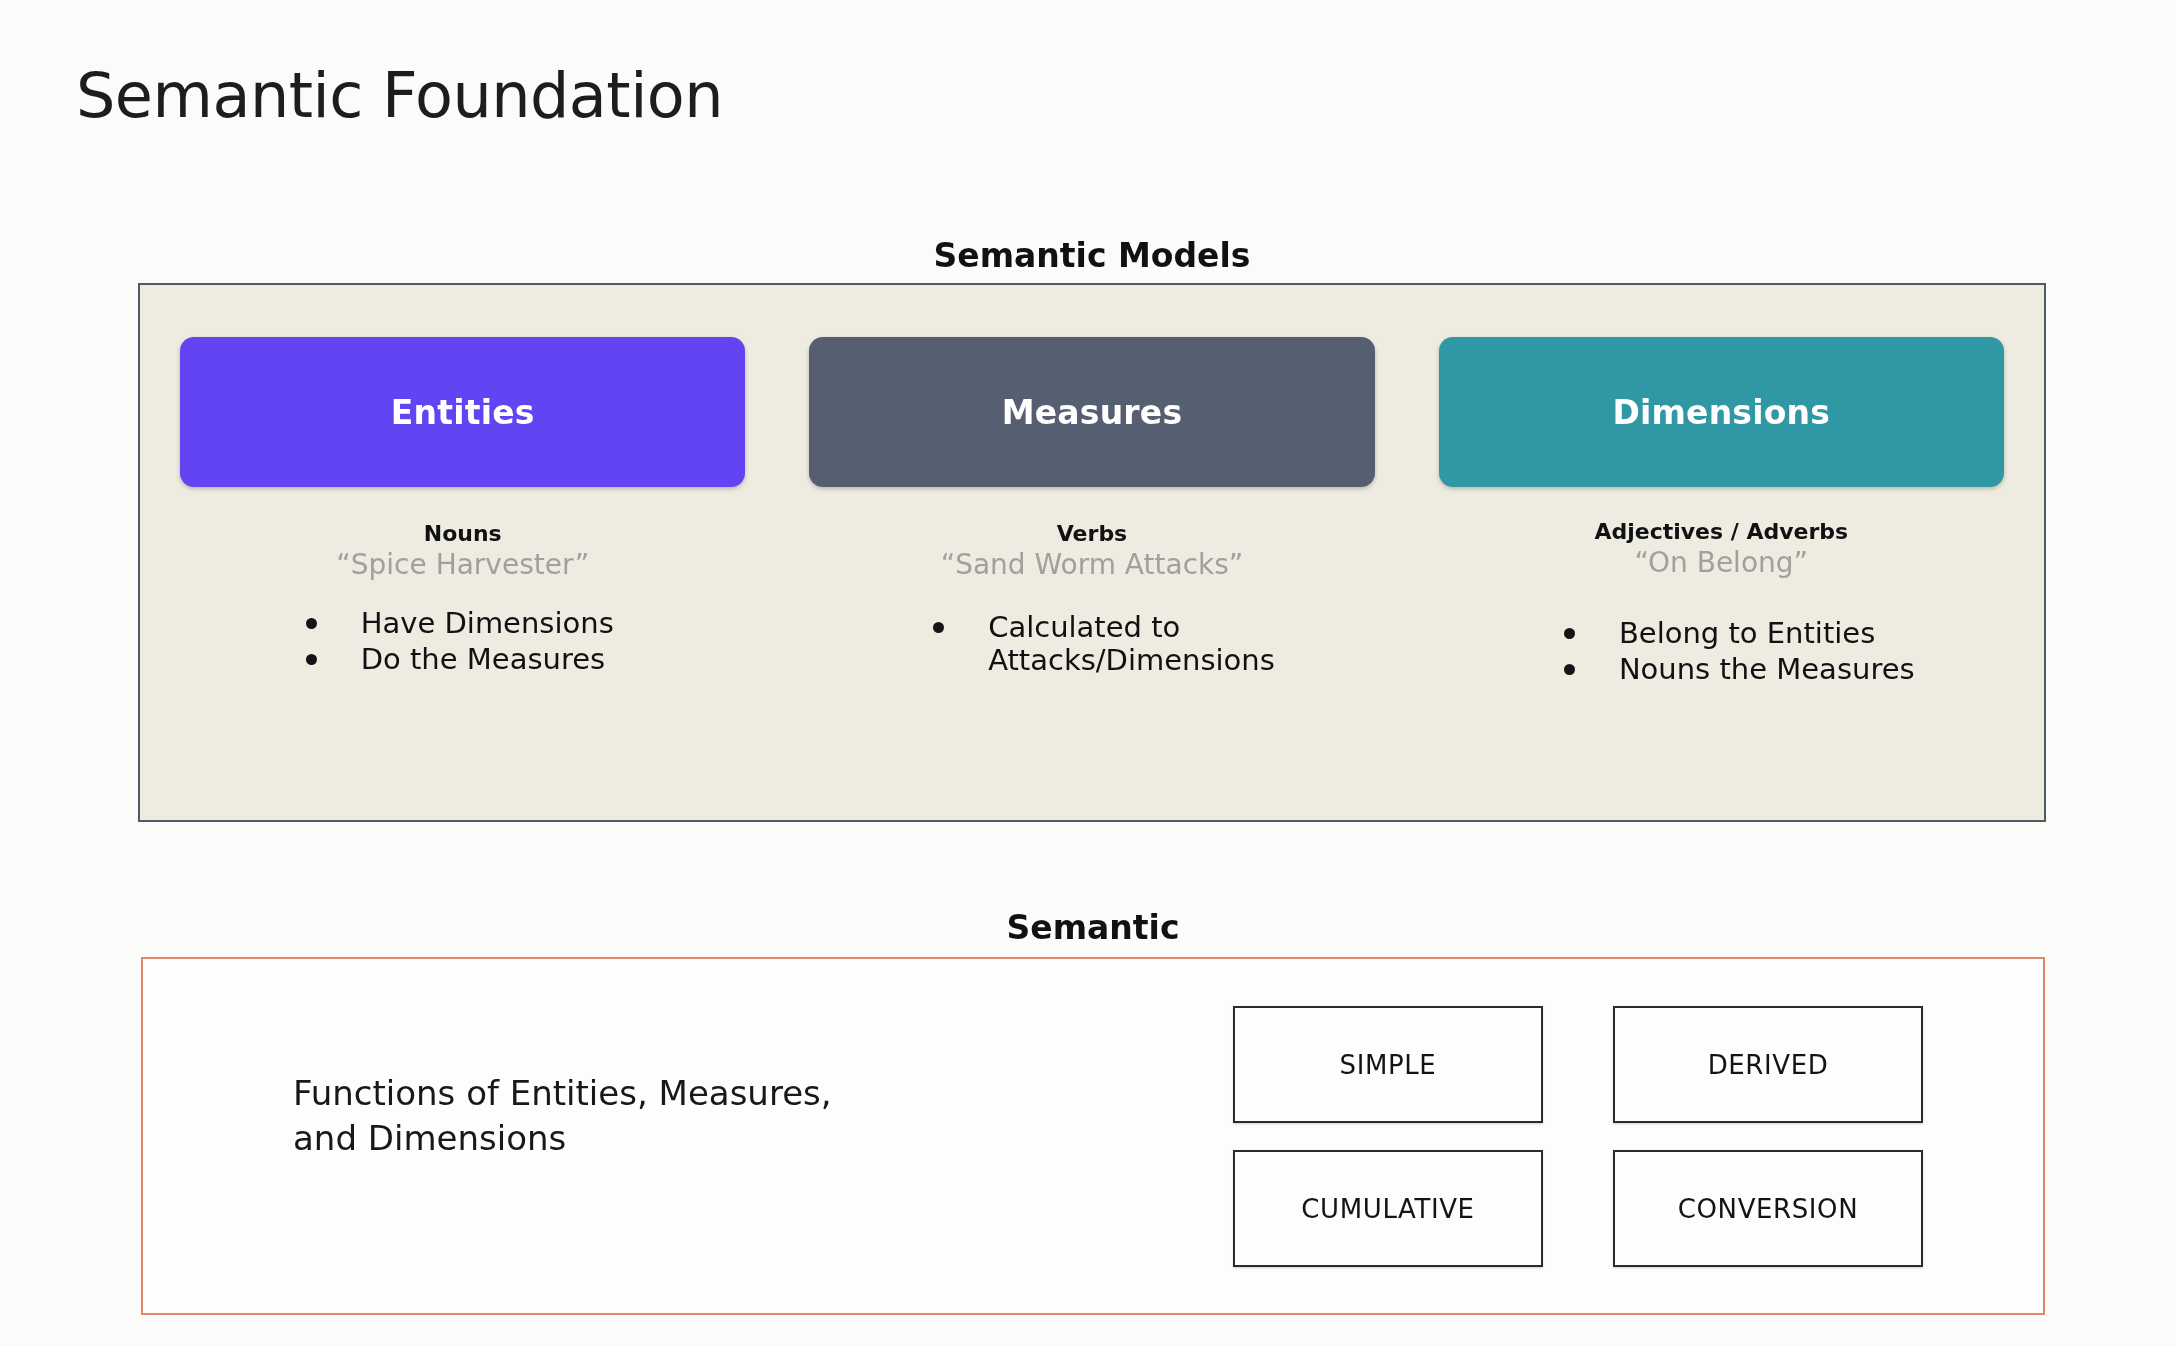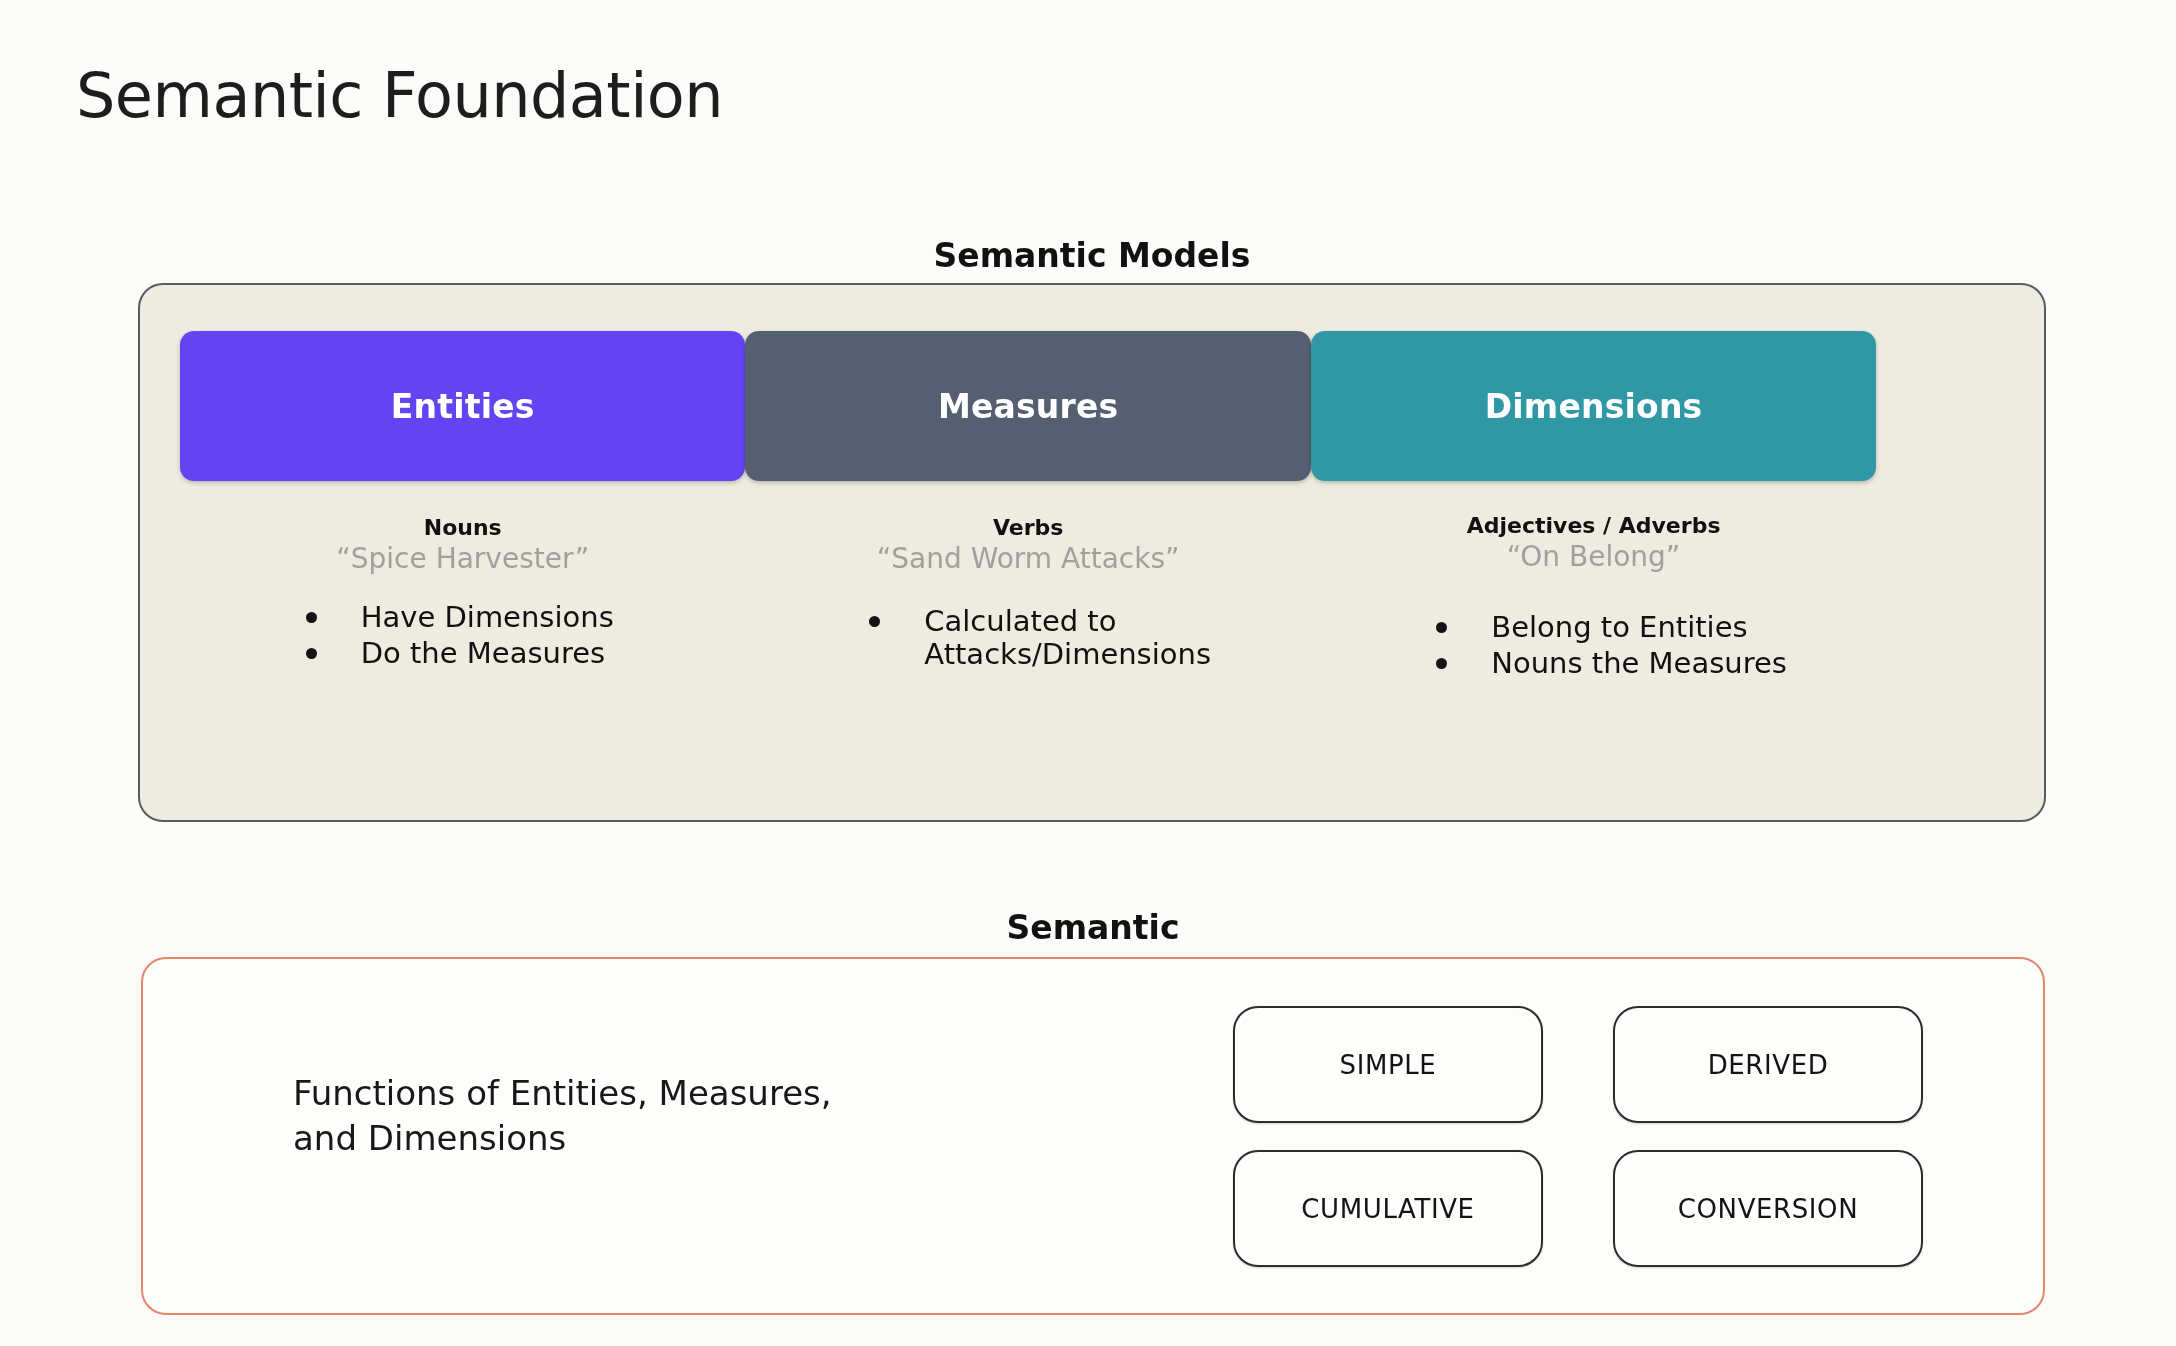--- a/index.html
+++ b/index.html
@@ -1,15 +1,15 @@
 <!DOCTYPE html>
 <html><head>
 <meta charset="utf-8">
 <style>
-  * { box-sizing: border-box; margin: 0; padding: 0; border-radius: 25px; }
+  * { box-sizing: border-box; margin: 0; padding: 0; }
 
   html, body {
     width: 2176px;
     height: 1346px;
     background: #fbfbf9;
     font-family: "DejaVu Sans", sans-serif;
     overflow: hidden;
   }
 
   #slide {
@@ -63,22 +63,22 @@
     border: 2px solid #535b63;
   }
 
   .models-row {
     position: absolute;
     left: 0;
     top: 0;
     width: 100%;
     height: 100%;
     display: flex;
-    justify-content: flex-start;
-    padding: 0 40px;
+    justify-content: space-between;
+    padding: 6px 40px;
   }
 
   .model-col {
     width: 31%;
     display: flex;
     flex-direction: column;
     align-items: center;
   }
 
   .model-chip {

